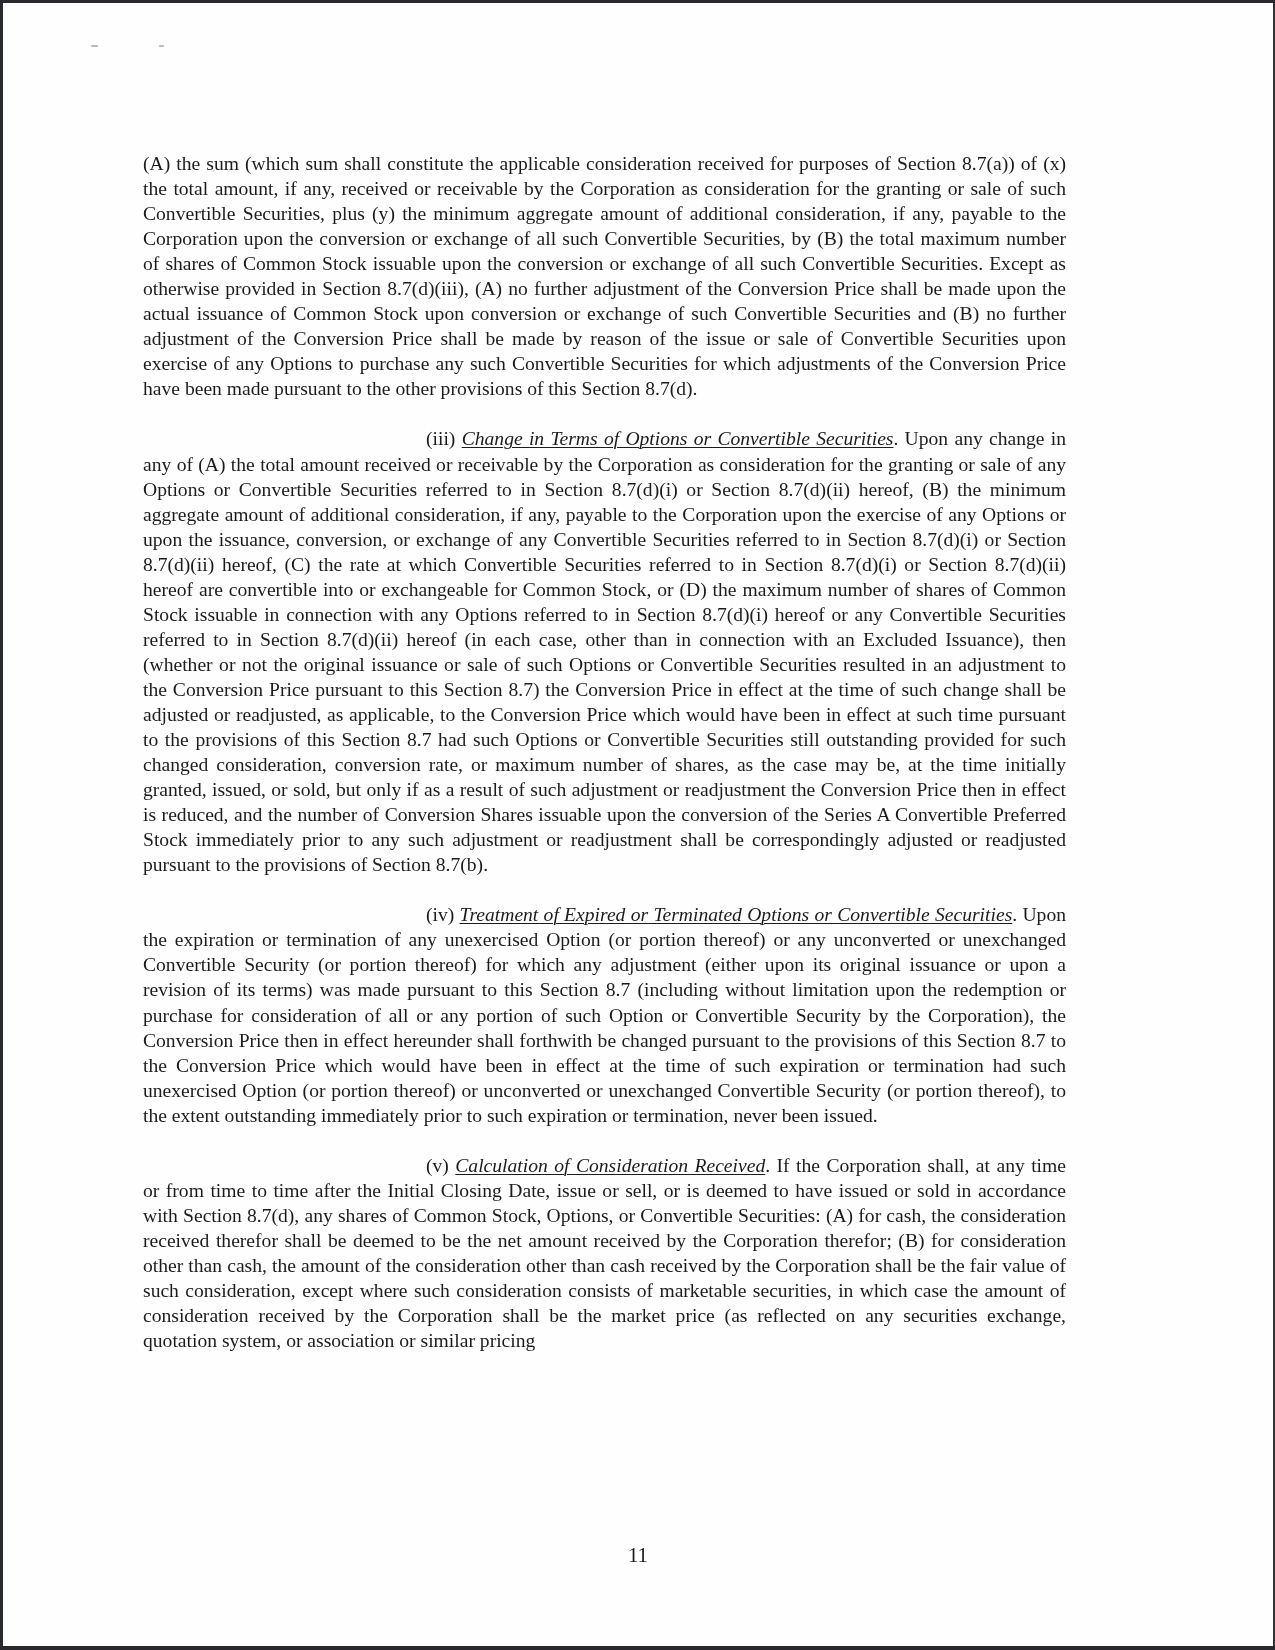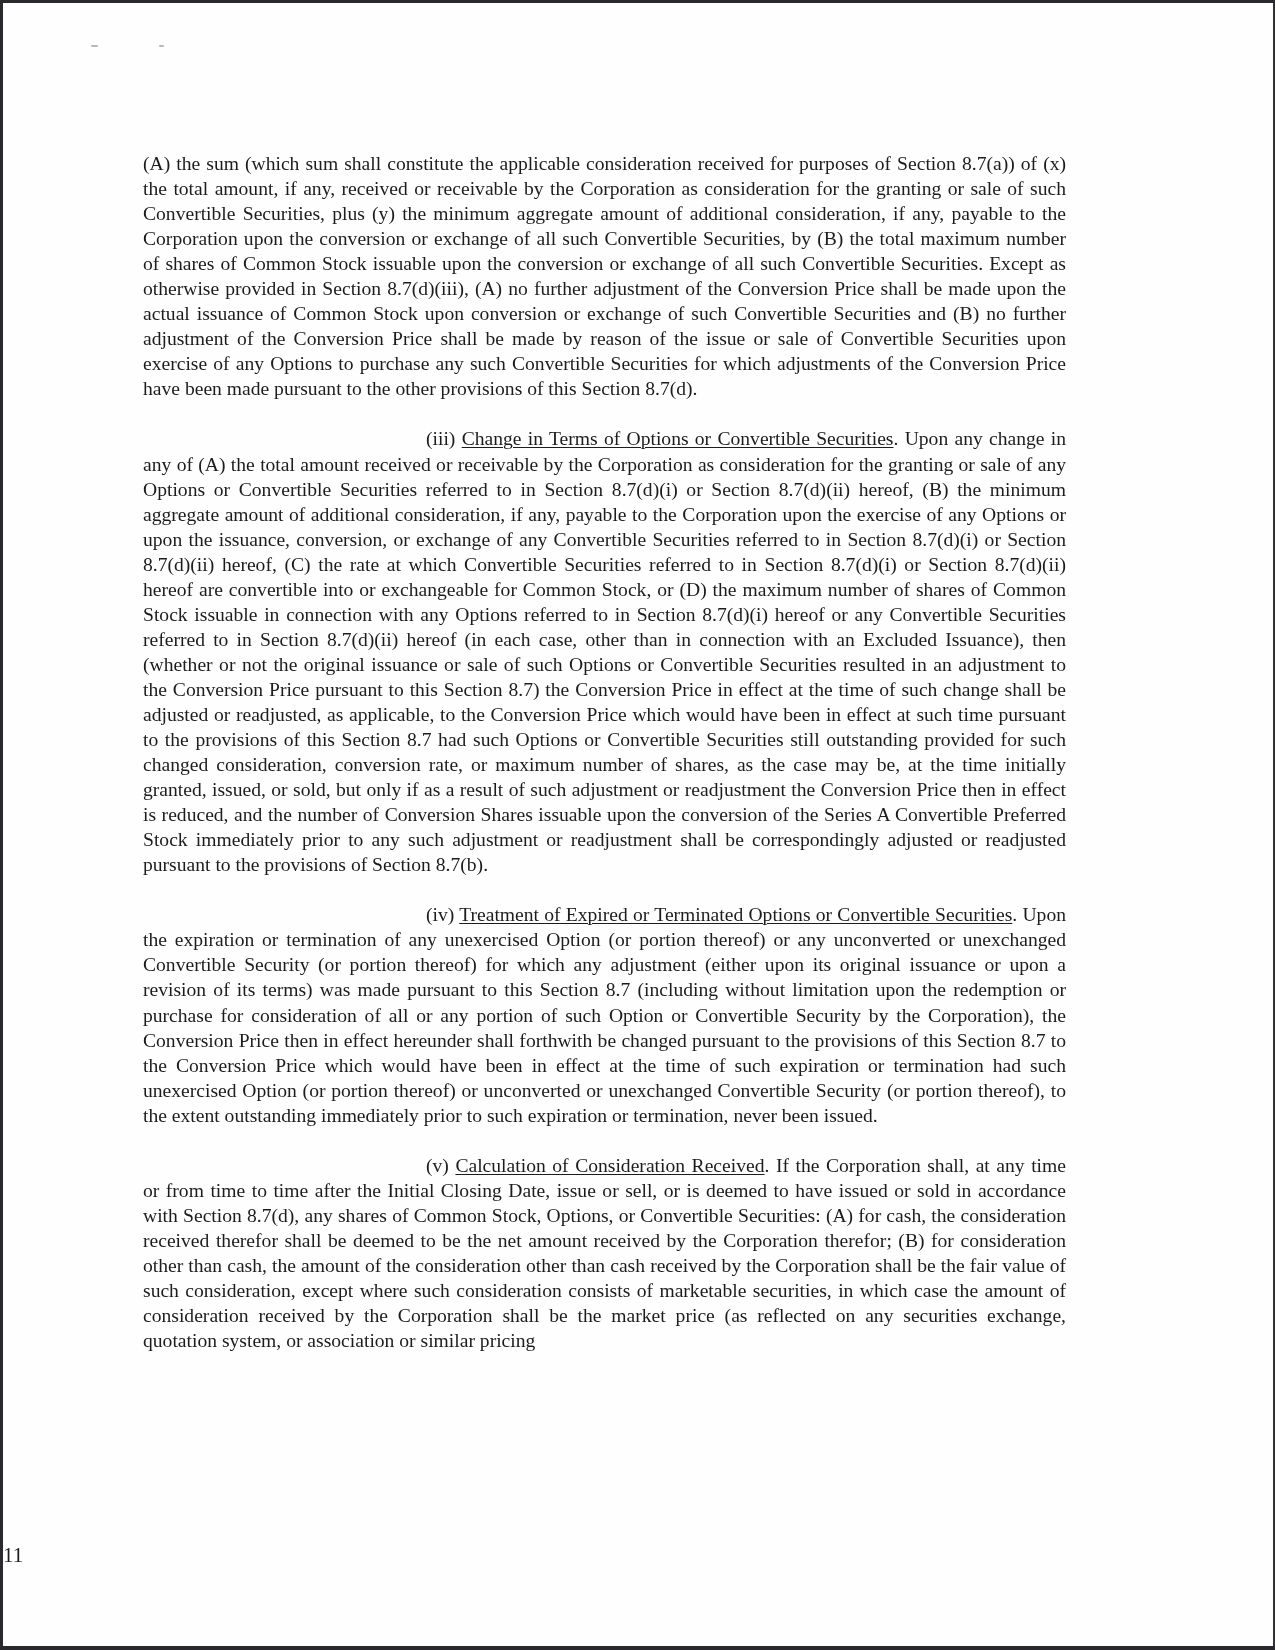--- a/index.html
+++ b/index.html
@@ -16,23 +16,23 @@
     position: absolute; top: 42px; width: 7px; height: 2px; background: #b8b8b8; border-radius: 1px;
   }
   .body-text {
     position: absolute; left: 140px; width: 923px; top: 148px;
     font-family: "Liberation Serif", "DejaVu Serif", serif;
     font-size: 19.6px; line-height: 25.05px; color: #1c1c1c;
     text-align: justify;
   }
   .body-text p { margin: 0 0 25px 0; }
   .indent { display: inline-block; width: 283px; }
-  .u { text-decoration: underline; text-underline-offset: 2px; text-decoration-thickness: 1px; }
+  .u { text-decoration: underline; text-underline-offset: 2px; text-decoration-thickness: 1px; font-style: italic; }
   .page-number {
-    position: absolute; left: 0; width: 1270px; top: 1540px; text-align: left;
+    position: absolute; left: 0; width: 1270px; top: 1540px; text-align: center;
     font-family: "Liberation Serif", "DejaVu Serif", serif; font-size: 21px; color: #1c1c1c;
   }
 </style>
 </head>
 <body>
 
 <div class="page">
   <span class="scan-mark" style="left:88px;"></span>
   <span class="scan-mark" style="left:156px; width:5px;"></span>
 

